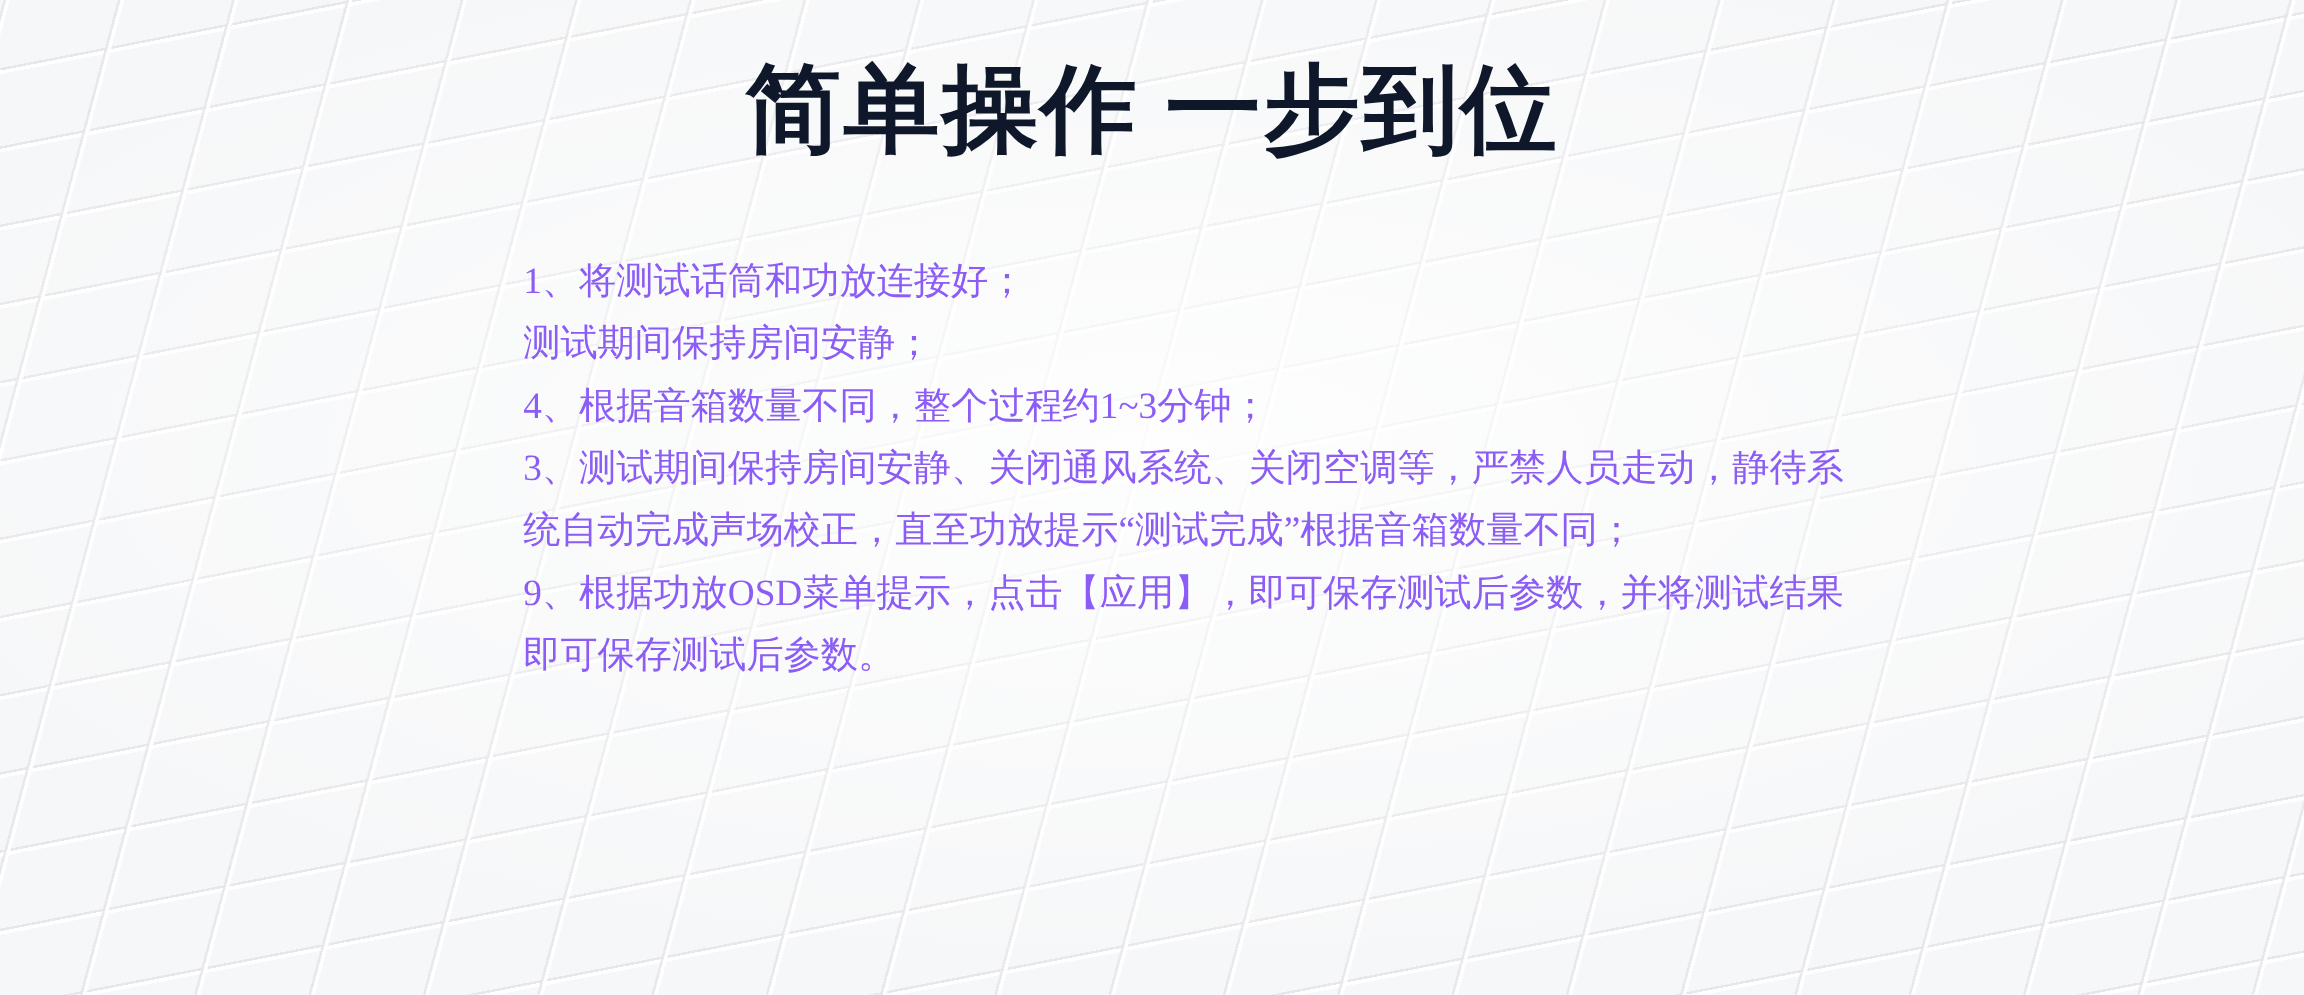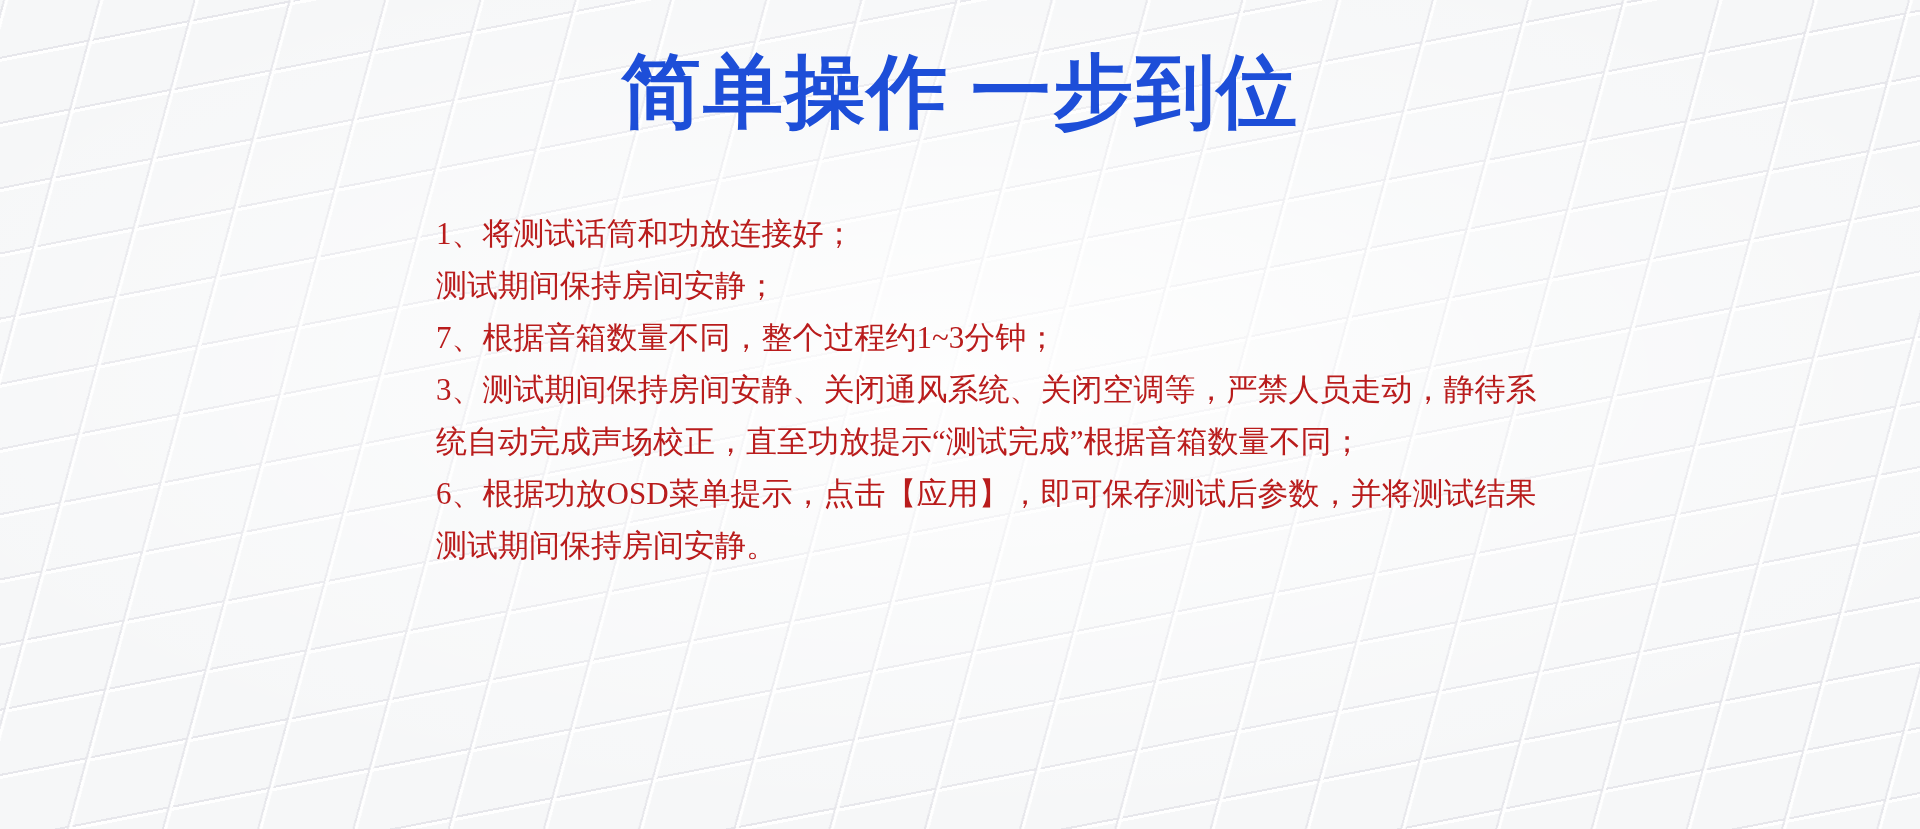--- a/index.html
+++ b/index.html
@@ -45,45 +45,45 @@
     z-index: 2;
   }
   .page-title {
     margin: 0;
     padding-top: 48px;
     text-align: center;
     font-size: 80px;
     line-height: 1.1;
     font-weight: 700;
     letter-spacing: 2px;
-    color: #1d4ed8;
+    color: #0f172a;
   }
   .steps {
     margin: 72px 0 0 436px;
     width: 1140px;
-    color: #b91c1c;
+    color: #8b5cf6;
     font-size: 31px;
     line-height: 52px;
   }
   .step-line {
     white-space: nowrap;
     font-weight: 400;
   }
 </style>
 </head>
 <body>
 
 <div class="bg-pattern"></div>
 <div class="bg-sheen"></div>
 
 <div class="content">
   <h1 class="page-title">简单操作 一步到位</h1>
 
   <div class="steps">
     <div class="step-line">1、将测试话筒和功放连接好；</div>
     <div class="step-line">测试期间保持房间安静；</div>
-    <div class="step-line">7、根据音箱数量不同，整个过程约1~3分钟；</div>
+    <div class="step-line">4、根据音箱数量不同，整个过程约1~3分钟；</div>
     <div class="step-line">3、测试期间保持房间安静、关闭通风系统、关闭空调等，严禁人员走动，静待系</div>
     <div class="step-line">统自动完成声场校正，直至功放提示“测试完成”根据音箱数量不同；</div>
-    <div class="step-line">6、根据功放OSD菜单提示，点击【应用】，即可保存测试后参数，并将测试结果</div>
-    <div class="step-line">测试期间保持房间安静。</div>
+    <div class="step-line">9、根据功放OSD菜单提示，点击【应用】，即可保存测试后参数，并将测试结果</div>
+    <div class="step-line">即可保存测试后参数。</div>
   </div>
 </div>
 
 </body></html>

